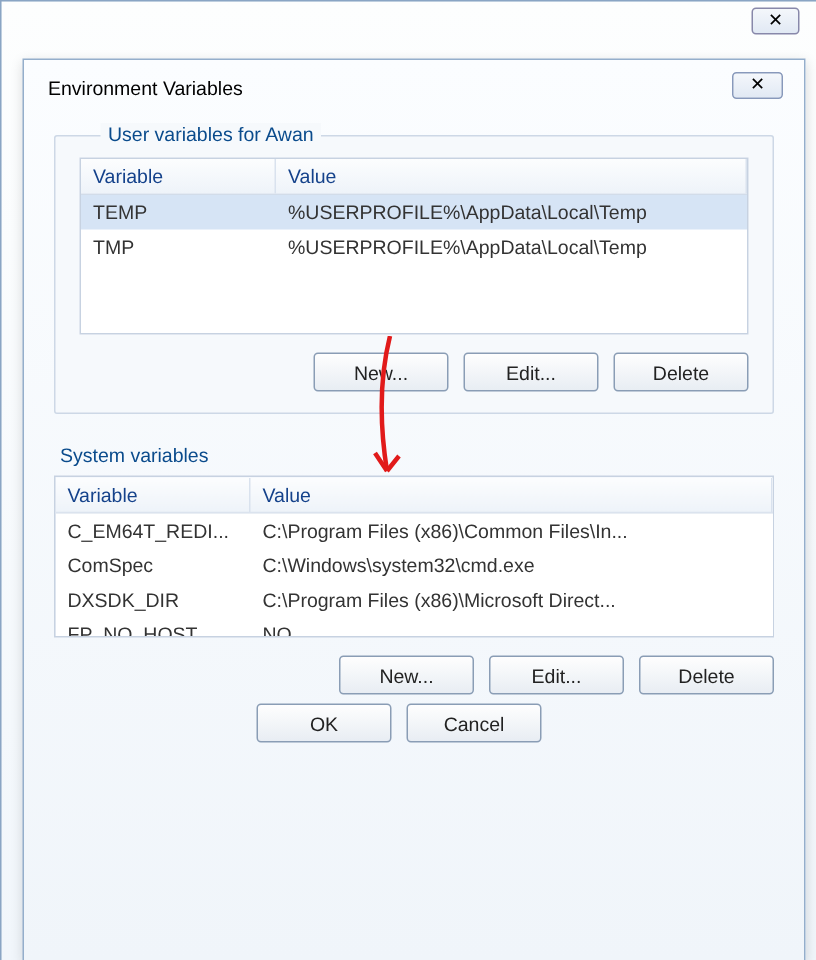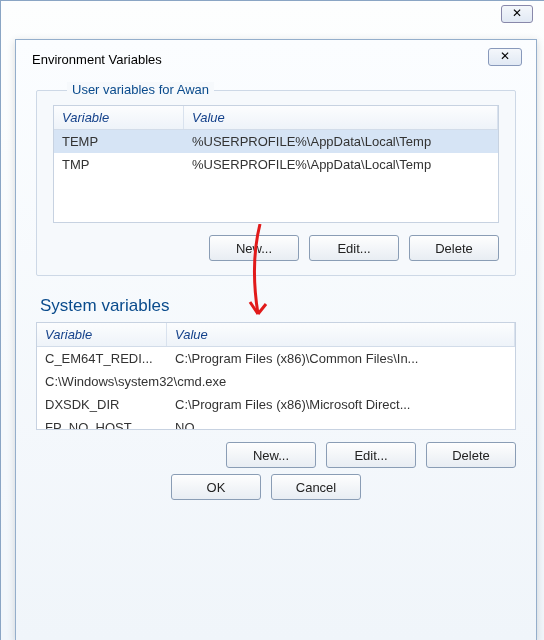--- a/index.html
+++ b/index.html
@@ -58,41 +58,40 @@
   .groupbox-label {
     position: absolute;
     top: -9px; left: 10px;
     background: #f6f9fc;
     padding: 0 5px;
     font-size: 13px;
     color: #0a4b8c;
     margin-left: 20px;
   }
   .section-label {
-    font-size: 17px;
+    font-size: 13px;
     color: #0a4b8c;
     margin: 20px 0 6px 4px;
   }
 
   .list {
     border: 1px solid #c7d2e1;
     background: #ffffff;
     width: 100%;
   }
   .list-header {
     display: flex;
     background: linear-gradient(#fcfdfe,#eef3f9);
     border-bottom: 1px solid #d2dce9;
   }
   .list-header div {
     padding: 4px 8px;
     border-right: 1px solid #d9e2ee;
     color: #15428b;
     font-size: 13px;
-    font-style: italic;
   }
   .col-var { width: 130px; flex: 0 0 130px; }
   .col-val { flex: 1; }
   .list-body { }
   .list-row {
     display: flex;
     padding: 2px 0;
     cursor: default;
   }
   .list-row.selected { background: #d6e4f5; }
@@ -200,20 +199,21 @@
         <div class="list-header">
           <div class="col-var">Variable</div>
           <div class="col-val">Value</div>
         </div>
         <div class="list-body">
           <div class="list-row">
             <div class="col-var">C_EM64T_REDI...</div>
             <div class="col-val">C:\Program Files (x86)\Common Files\In...</div>
           </div>
           <div class="list-row">
+            <div class="col-var">ComSpec</div>
             <div class="col-val">C:\Windows\system32\cmd.exe</div>
           </div>
           <div class="list-row">
             <div class="col-var">DXSDK_DIR</div>
             <div class="col-val">C:\Program Files (x86)\Microsoft Direct...</div>
           </div>
           <div class="list-row">
             <div class="col-var">FP_NO_HOST_C...</div>
             <div class="col-val">NO</div>
           </div>

